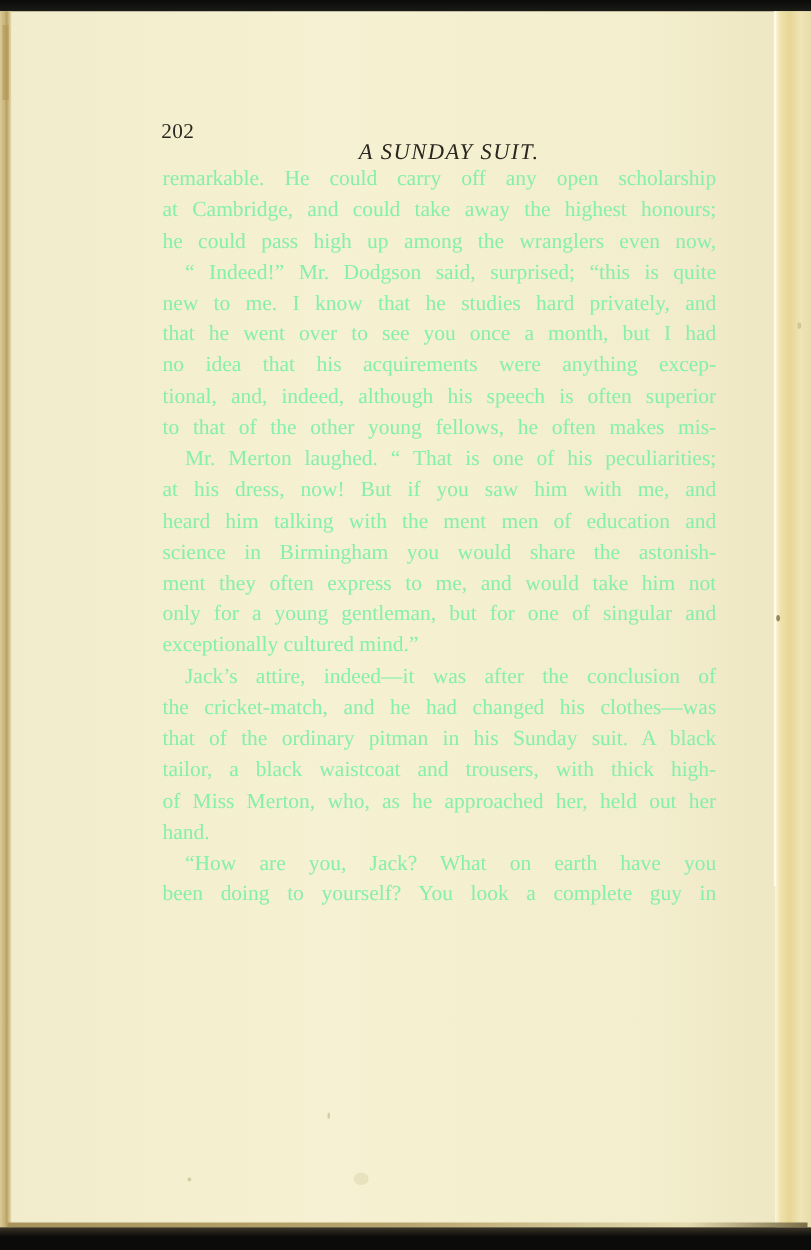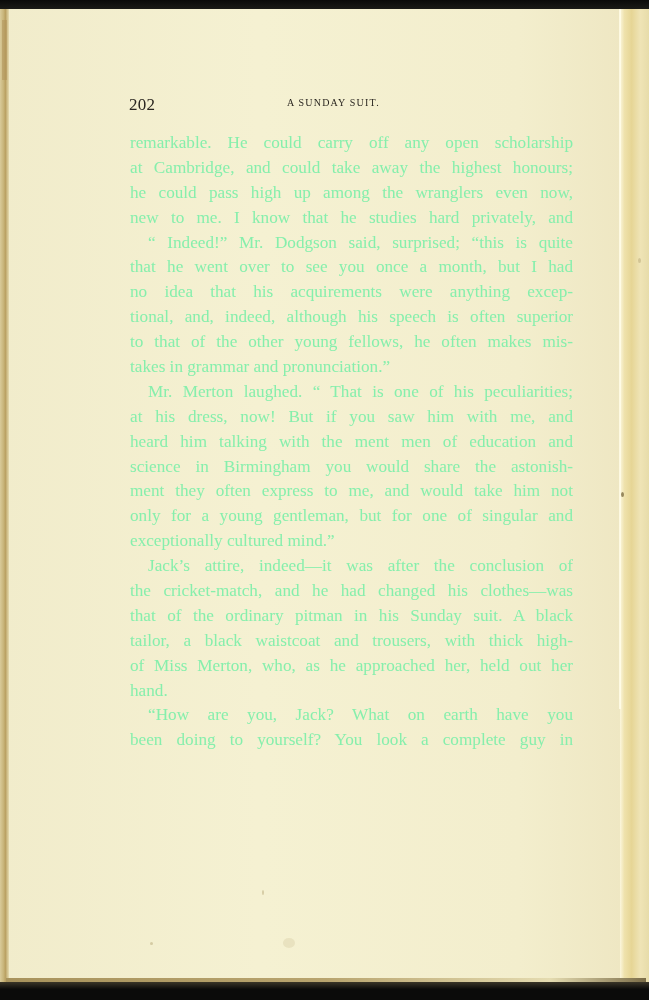--- a/index.html
+++ b/index.html
@@ -80,23 +80,24 @@
       color: #2a2620;
     }
     .page-number {
       position: absolute;
       left: 0; top: 0;
       font-size: 17px;
       letter-spacing: 0.3px;
     }
     .running-title {
       position: absolute;
-      left: 158px; top: 2px;
-      font-size: 10px;
+      left: 158px; top: 16px;
+      font-size: 18px;
       letter-spacing: 1.2px;
+      font-style: italic;
     }
 
     .body-text {
       position: absolute;
       left: 130px;
       top: 131px;
       width: 443px;
       color: #86efac;
       font-size: 17.2px;
     }
@@ -134,27 +135,26 @@
 
 <div class="running-head">
   <span class="page-number">202</span>
   <span class="running-title">A SUNDAY SUIT.</span>
 </div>
 
 <div class="body-text" id="body-text">
     <div class="line">remarkable.  He could carry off any open scholarship</div>
     <div class="line">at Cambridge, and could take away the highest honours;</div>
     <div class="line">he could  pass high up among the wranglers even now,</div>
+    <div class="line indent">“ Indeed!” Mr. Dodgson said, surprised; “this is quite</div>
     <div class="line">new to me.  I know that he studies hard privately, and</div>
-    <div class="line indent">“ Indeed!” Mr. Dodgson said, surprised; “this is quite</div>
     <div class="line">that he went over to see you once a month, but I had</div>
     <div class="line">no idea that his acquirements were anything excep-</div>
     <div class="line">tional, and, indeed, although his speech is often superior</div>
     <div class="line">to that of the other young fellows, he often makes mis-</div>
-    <div class="line last">takes in grammar and pronunciation.”</div>
     <div class="line indent">Mr. Merton laughed.  “ That is one of his peculiarities;</div>
     <div class="line">at his dress, now!  But if you saw him with me, and</div>
     <div class="line">heard him talking with the ment men of education and</div>
     <div class="line">science in Birmingham you would share the astonish-</div>
     <div class="line">ment they often express to me, and would take him not</div>
     <div class="line">only for a young gentleman, but for one of singular and</div>
     <div class="line last">exceptionally cultured mind.”</div>
     <div class="line indent">Jack’s attire, indeed—it was after the conclusion of</div>
     <div class="line">the cricket-match, and he had changed his clothes—was</div>
     <div class="line">that of the ordinary pitman in his Sunday suit.  A black</div>

